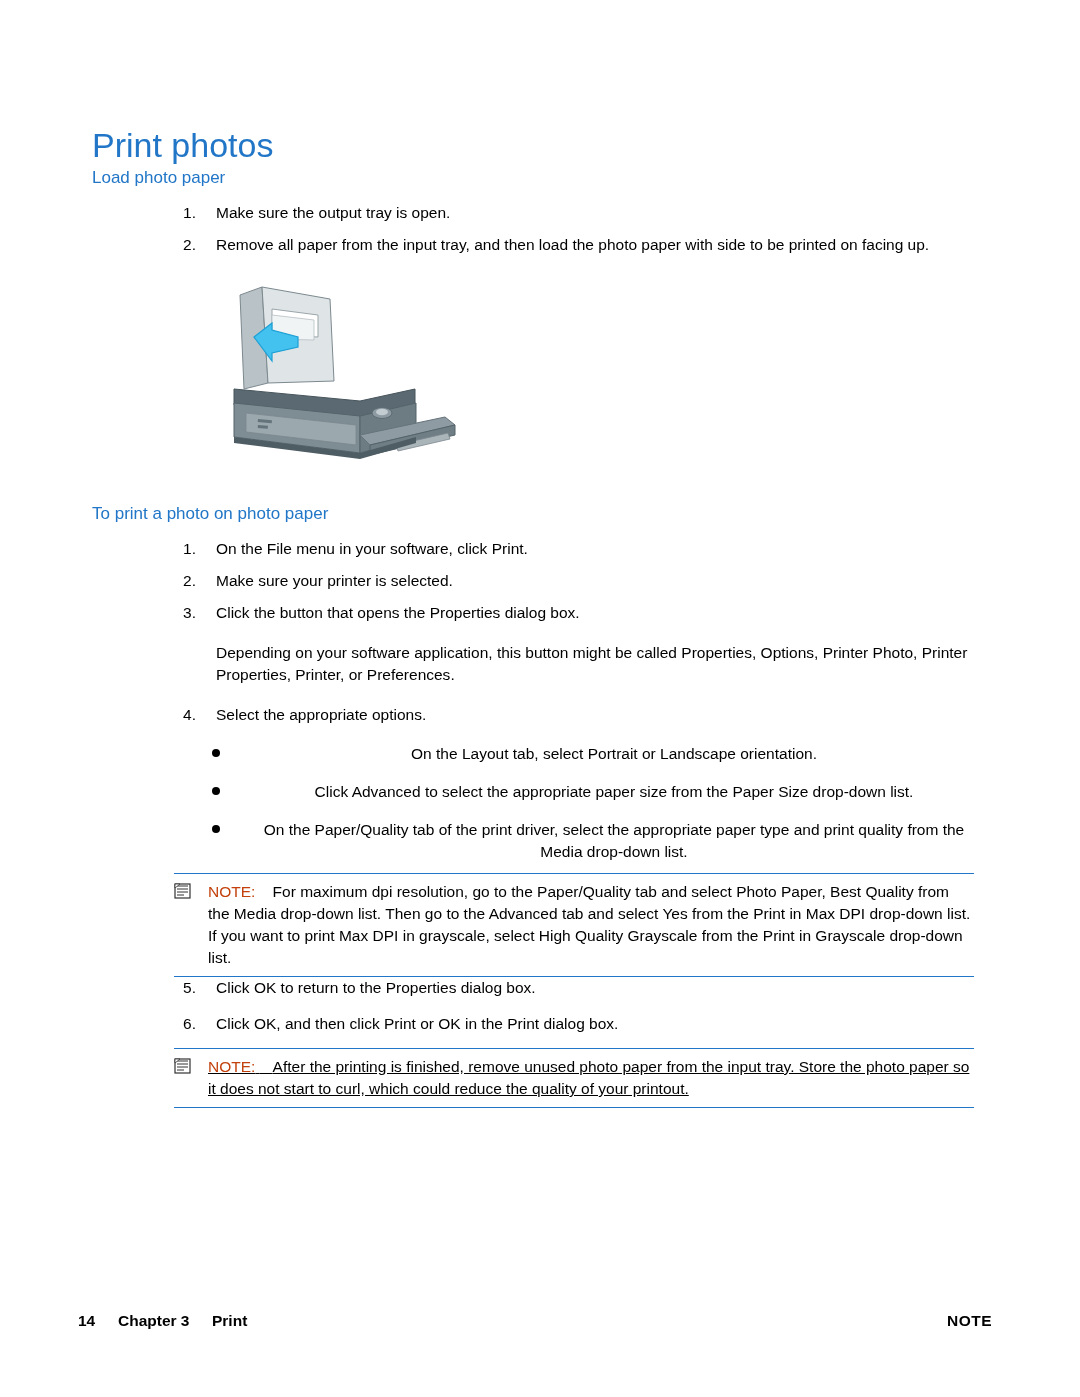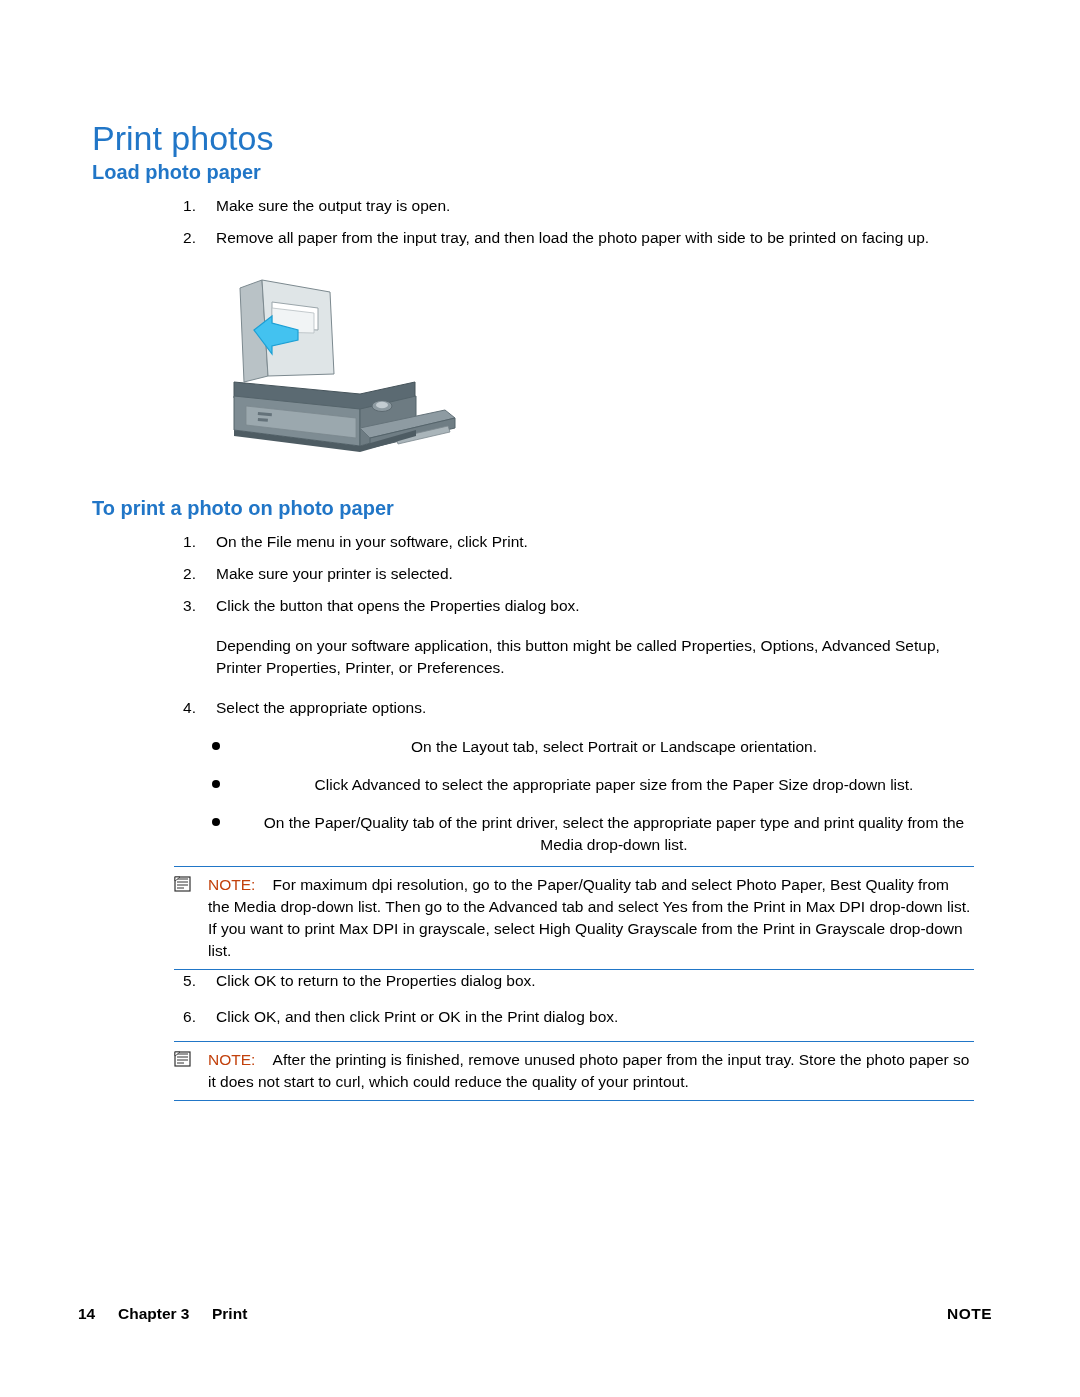--- a/index.html
+++ b/index.html
@@ -13,34 +13,35 @@
     font-family: "Liberation Sans", sans-serif;
     color: #000000;
     position: relative;
     overflow: hidden;
   }
   .page {
     position: relative;
     width: 1080px;
     height: 1249px;
     box-sizing: border-box;
+    margin-top: 7px;
   }
   .title {
     position: absolute;
     left: 92px;
     top: 96px;
     font-size: 34px;
     color: #2176c7;
     font-weight: normal;
     letter-spacing: 0px;
   }
   .subhead {
     color: #2176c7;
-    font-size: 20px;
-    font-weight: bold;
+    font-size: 17px;
+    font-weight: normal;
   }
   .sub1 { position: absolute; left: 92px; top: 161px; }
   .sub2 { position: absolute; left: 92px; top: 497px; }
 
   .body-text {
     font-size: 15.5px;
     line-height: 22px;
     color: #000;
   }
   .olist {
@@ -217,21 +218,21 @@
     <div class="oitem">
       <span class="num">2.</span>
       <span>Make sure your printer is selected.</span>
     </div>
     <div class="oitem">
       <span class="num">3.</span>
       <span>Click the button that opens the <b>Properties</b> dialog box.</span>
     </div>
     <div class="oitem" style="margin-top:18px; margin-bottom:18px;">
       <span class="num"></span>
-      <span>Depending on your software application, this button might be called <b>Properties</b>, <b>Options</b>, <b>Advanced Setup</b>, <b>Printer Properties</b>, <b>Printer</b>, or <b>Preferences</b>.</span>
+      <span>Depending on your software application, this button might be called <b>Properties</b>, <b>Options</b>, <b>Printer Photo</b>, <b>Printer Properties</b>, <b>Printer</b>, or <b>Preferences</b>.</span>
     </div>
     <div class="oitem">
       <span class="num">4.</span>
       <span>Select the appropriate options.</span>
     </div>
   </div>
 
   <div class="bullets body-text" style="top: 736px; text-align: center;">
     <div class="bitem">
       <span class="dot"></span>
@@ -268,21 +269,21 @@
     <div class="oitem">
       <span class="num">5.</span>
       <span>Click <b>OK</b> to return to the <b>Properties</b> dialog box.</span>
     </div>
     <div class="oitem" style="margin-top:14px;">
       <span class="num">6.</span>
       <span>Click <b>OK</b>, and then click <b>Print</b> or <b>OK</b> in the <b>Print</b> dialog box.</span>
     </div>
   </div>
 
-  <div class="note" style="top: 1041px;">
+  <div class="note" style="top: 1041px; text-decoration: underline;">
     <div class="noteinner">
       <span class="note-icon">
         <svg width="18" height="16" viewBox="0 0 18 16">
           <rect x="1" y="1" width="15" height="14" fill="#ffffff" stroke="#333333" stroke-width="1.2"></rect>
           <line x1="3" y1="3" x2="14" y2="3" stroke="#333333" stroke-width="1"></line>
           <line x1="3" y1="6" x2="14" y2="6" stroke="#333333" stroke-width="1"></line>
           <line x1="3" y1="9" x2="14" y2="9" stroke="#333333" stroke-width="1"></line>
           <line x1="3" y1="12" x2="10" y2="12" stroke="#333333" stroke-width="1"></line>
           <polygon points="1,1 6,1 1,5" fill="#ffffff" stroke="#333333" stroke-width="0.8"></polygon>
         </svg>

